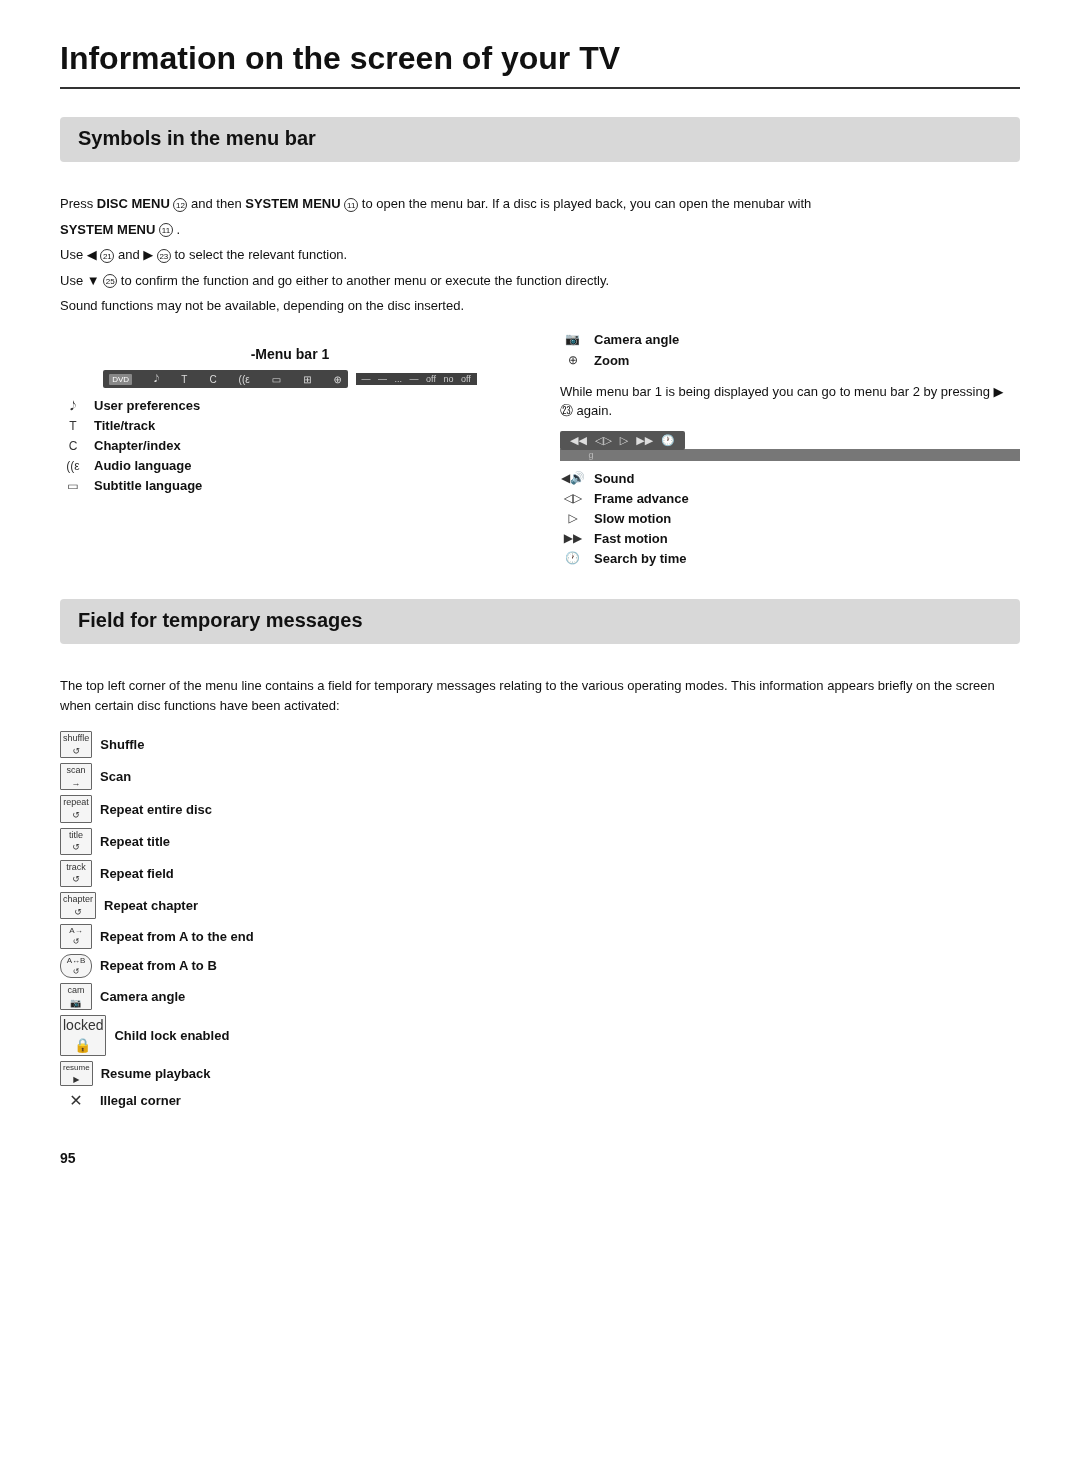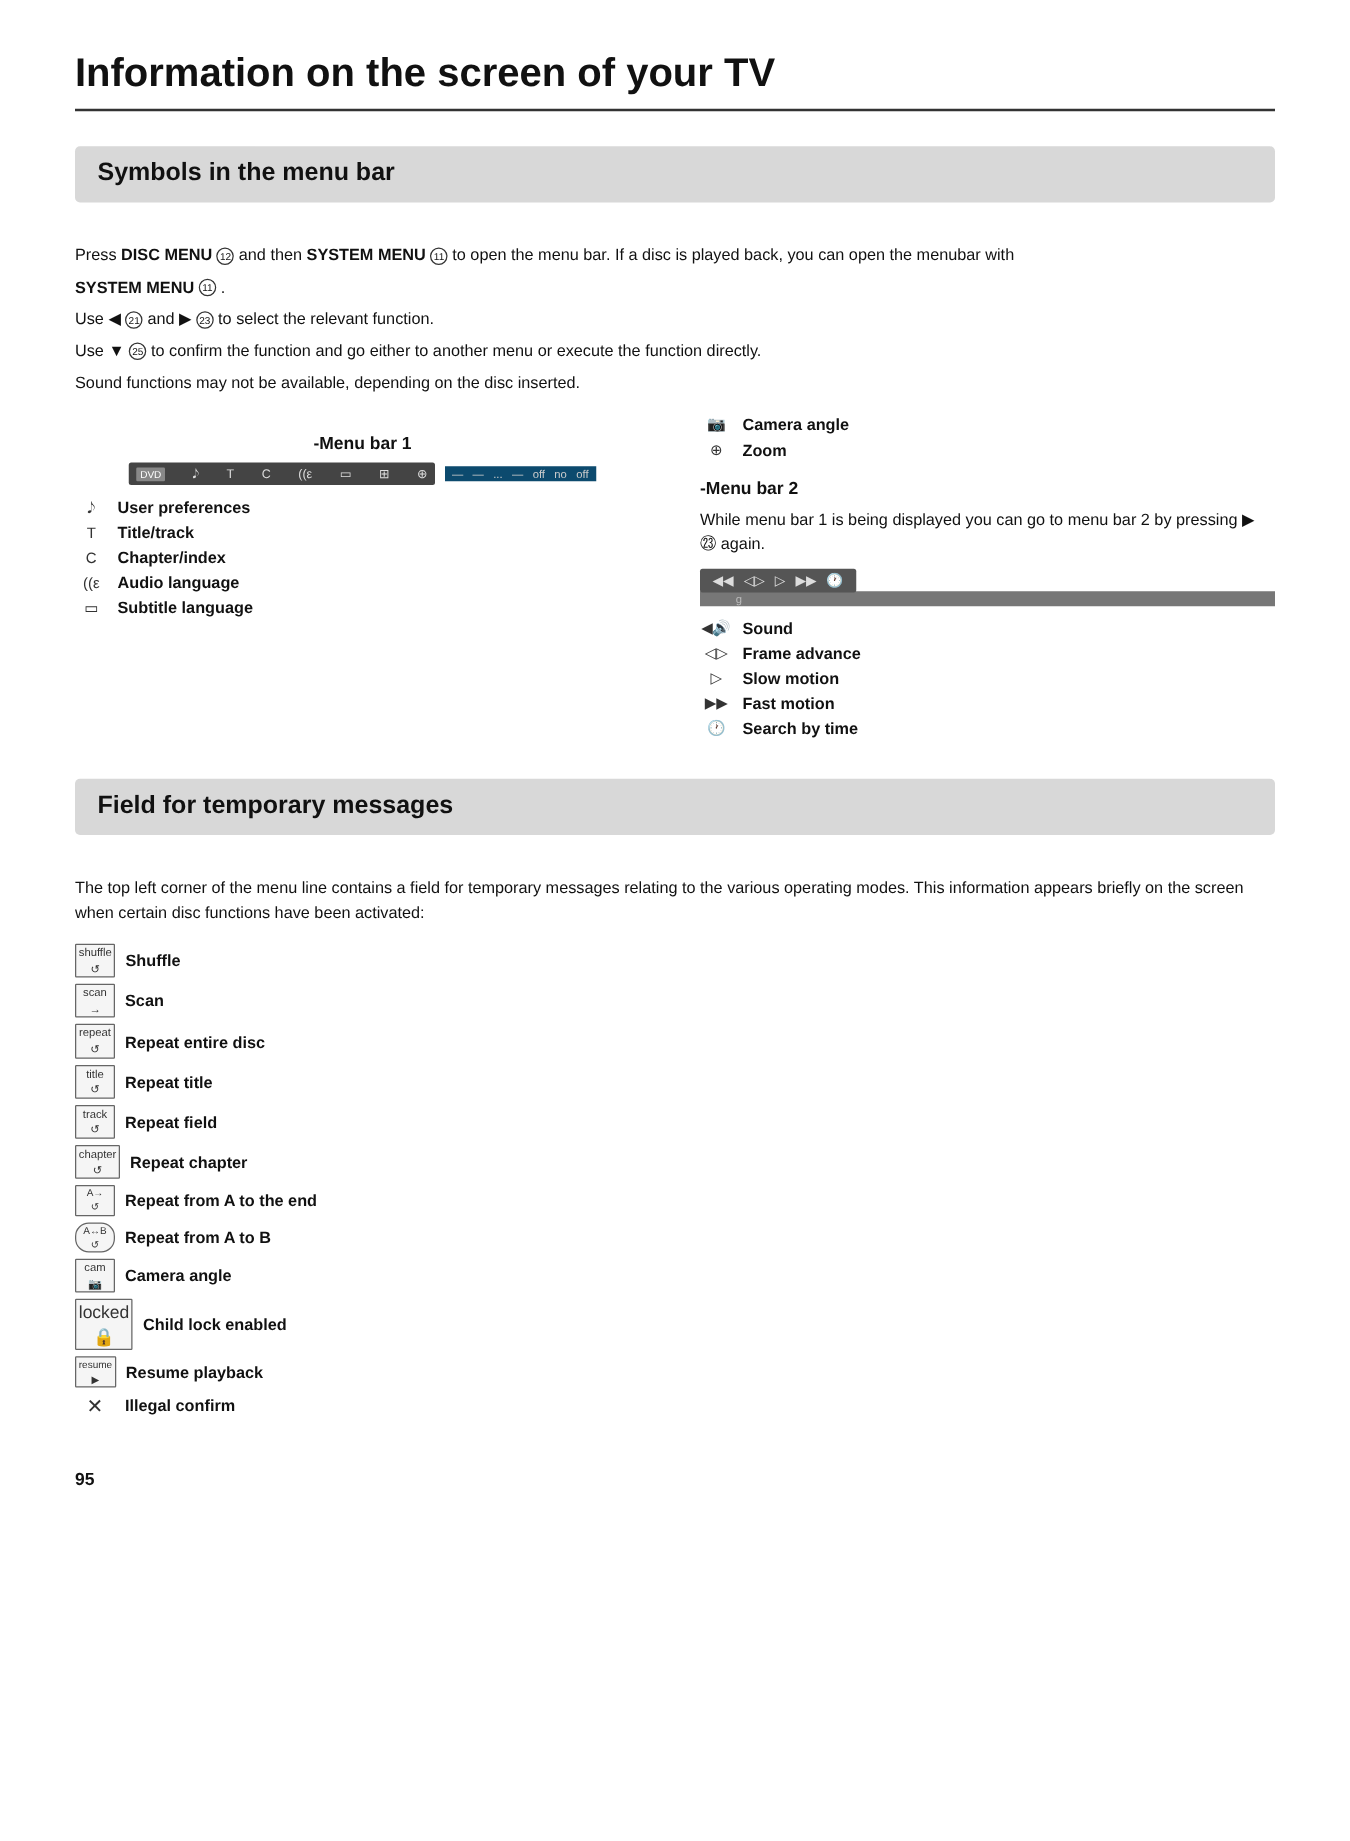--- a/index.html
+++ b/index.html
@@ -124,21 +124,21 @@
         <div style="background:#444; color:#ddd; font-size:10px; padding:3px 6px; display:inline-flex; align-items:center; gap:22px; border-radius:2px;">
           <span style="background:#888;color:#fff;font-size:8px;padding:1px 3px;border-radius:1px;">DVD</span>
           <span>𝅘𝅥𝅮</span>
           <span>T</span>
           <span>C</span>
           <span>((ε</span>
           <span>▭</span>
           <span>⊞</span>
           <span>⊕</span>
         </div>
-        <div style="background:#0c4a6e;color:#ccc;font-size:9px;padding:1px 6px;display:inline-block;margin-left:4px;">
+        <div style="background:#404040;color:#ccc;font-size:9px;padding:1px 6px;display:inline-block;margin-left:4px;">
           <span>— &nbsp; — &nbsp; ... &nbsp; — &nbsp; off &nbsp; no &nbsp; off</span>
         </div>
       </div>
 
       <div class="icon-item">
         <span class="icon-sym">𝅘𝅥𝅮</span>
         <span class="icon-label">User preferences</span>
       </div>
       <div class="icon-item">
         <span class="icon-sym">T</span>
@@ -161,21 +161,20 @@
     <div class="col-right">
       <div class="icon-item" style="margin-bottom:6px;">
         <span class="icon-sym">📷</span>
         <span class="icon-label">Camera angle</span>
       </div>
       <div class="icon-item" style="margin-bottom:14px;">
         <span class="icon-sym">⊕</span>
         <span class="icon-label">Zoom</span>
       </div>
 
-      <div class="menubar-subhead">-Menu bar 2</div>
       <p style="margin-bottom:10px; font-size:13px;">While menu bar 1 is being displayed you can go to menu bar 2 by pressing ▶ ㉓ again.</p>
 
       <div style="margin-bottom:10px;">
         <div style="background:#555; color:#ddd; font-size:11px; padding:3px 10px; display:inline-flex; gap:8px; border-radius:2px;">
           <span>◀◀</span>
           <span>◁▷</span>
           <span>▷</span>
           <span>▶▶</span>
           <span>🕐</span>
         </div>
@@ -289,17 +288,17 @@
     <span class="icon-sym">
       <span class="temp-icon" style="font-size:8px;">resume<br>▶</span>
     </span>
     <span class="icon-label">Resume playback</span>
   </div>
 
   <div class="icon-item">
     <span class="icon-sym">
       <span style="font-size:16px; display:inline-block; min-width:32px; text-align:center;">✕</span>
     </span>
-    <span class="icon-label">Illegal confirm</span>
+    <span class="icon-label">Illegal corner</span>
   </div>
 </div>
 
 <div class="page-number">95</div>
 
 </body></html>

